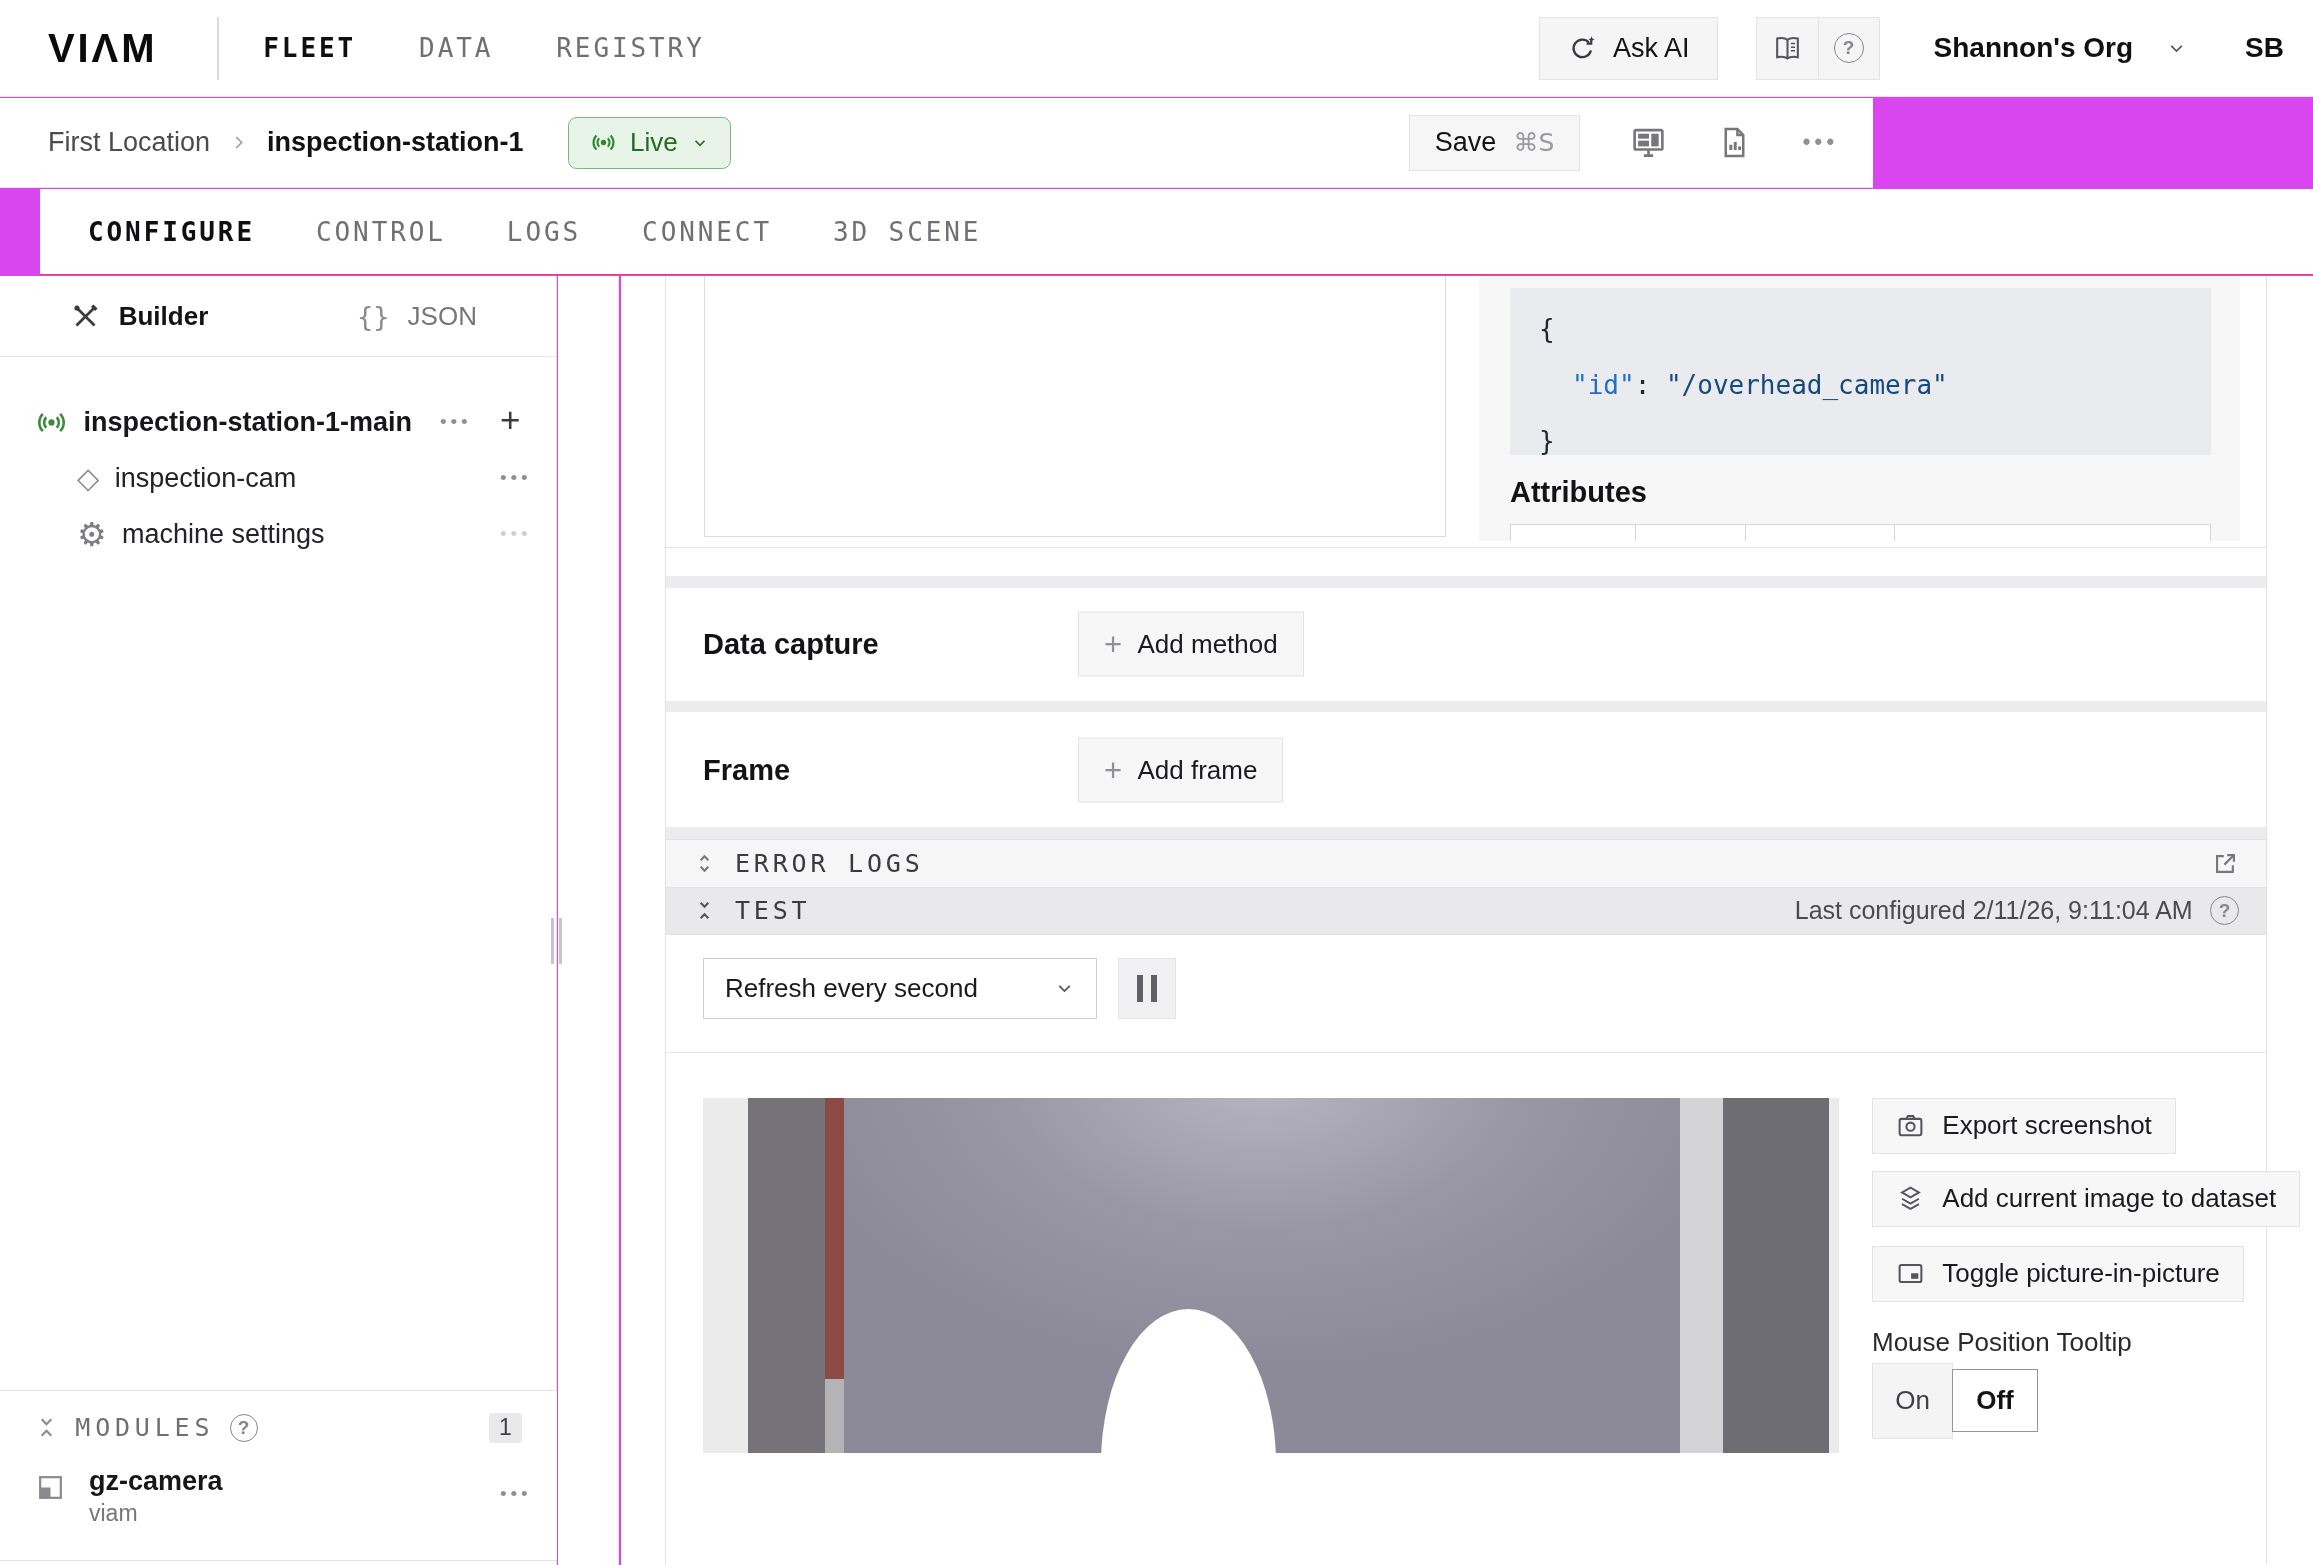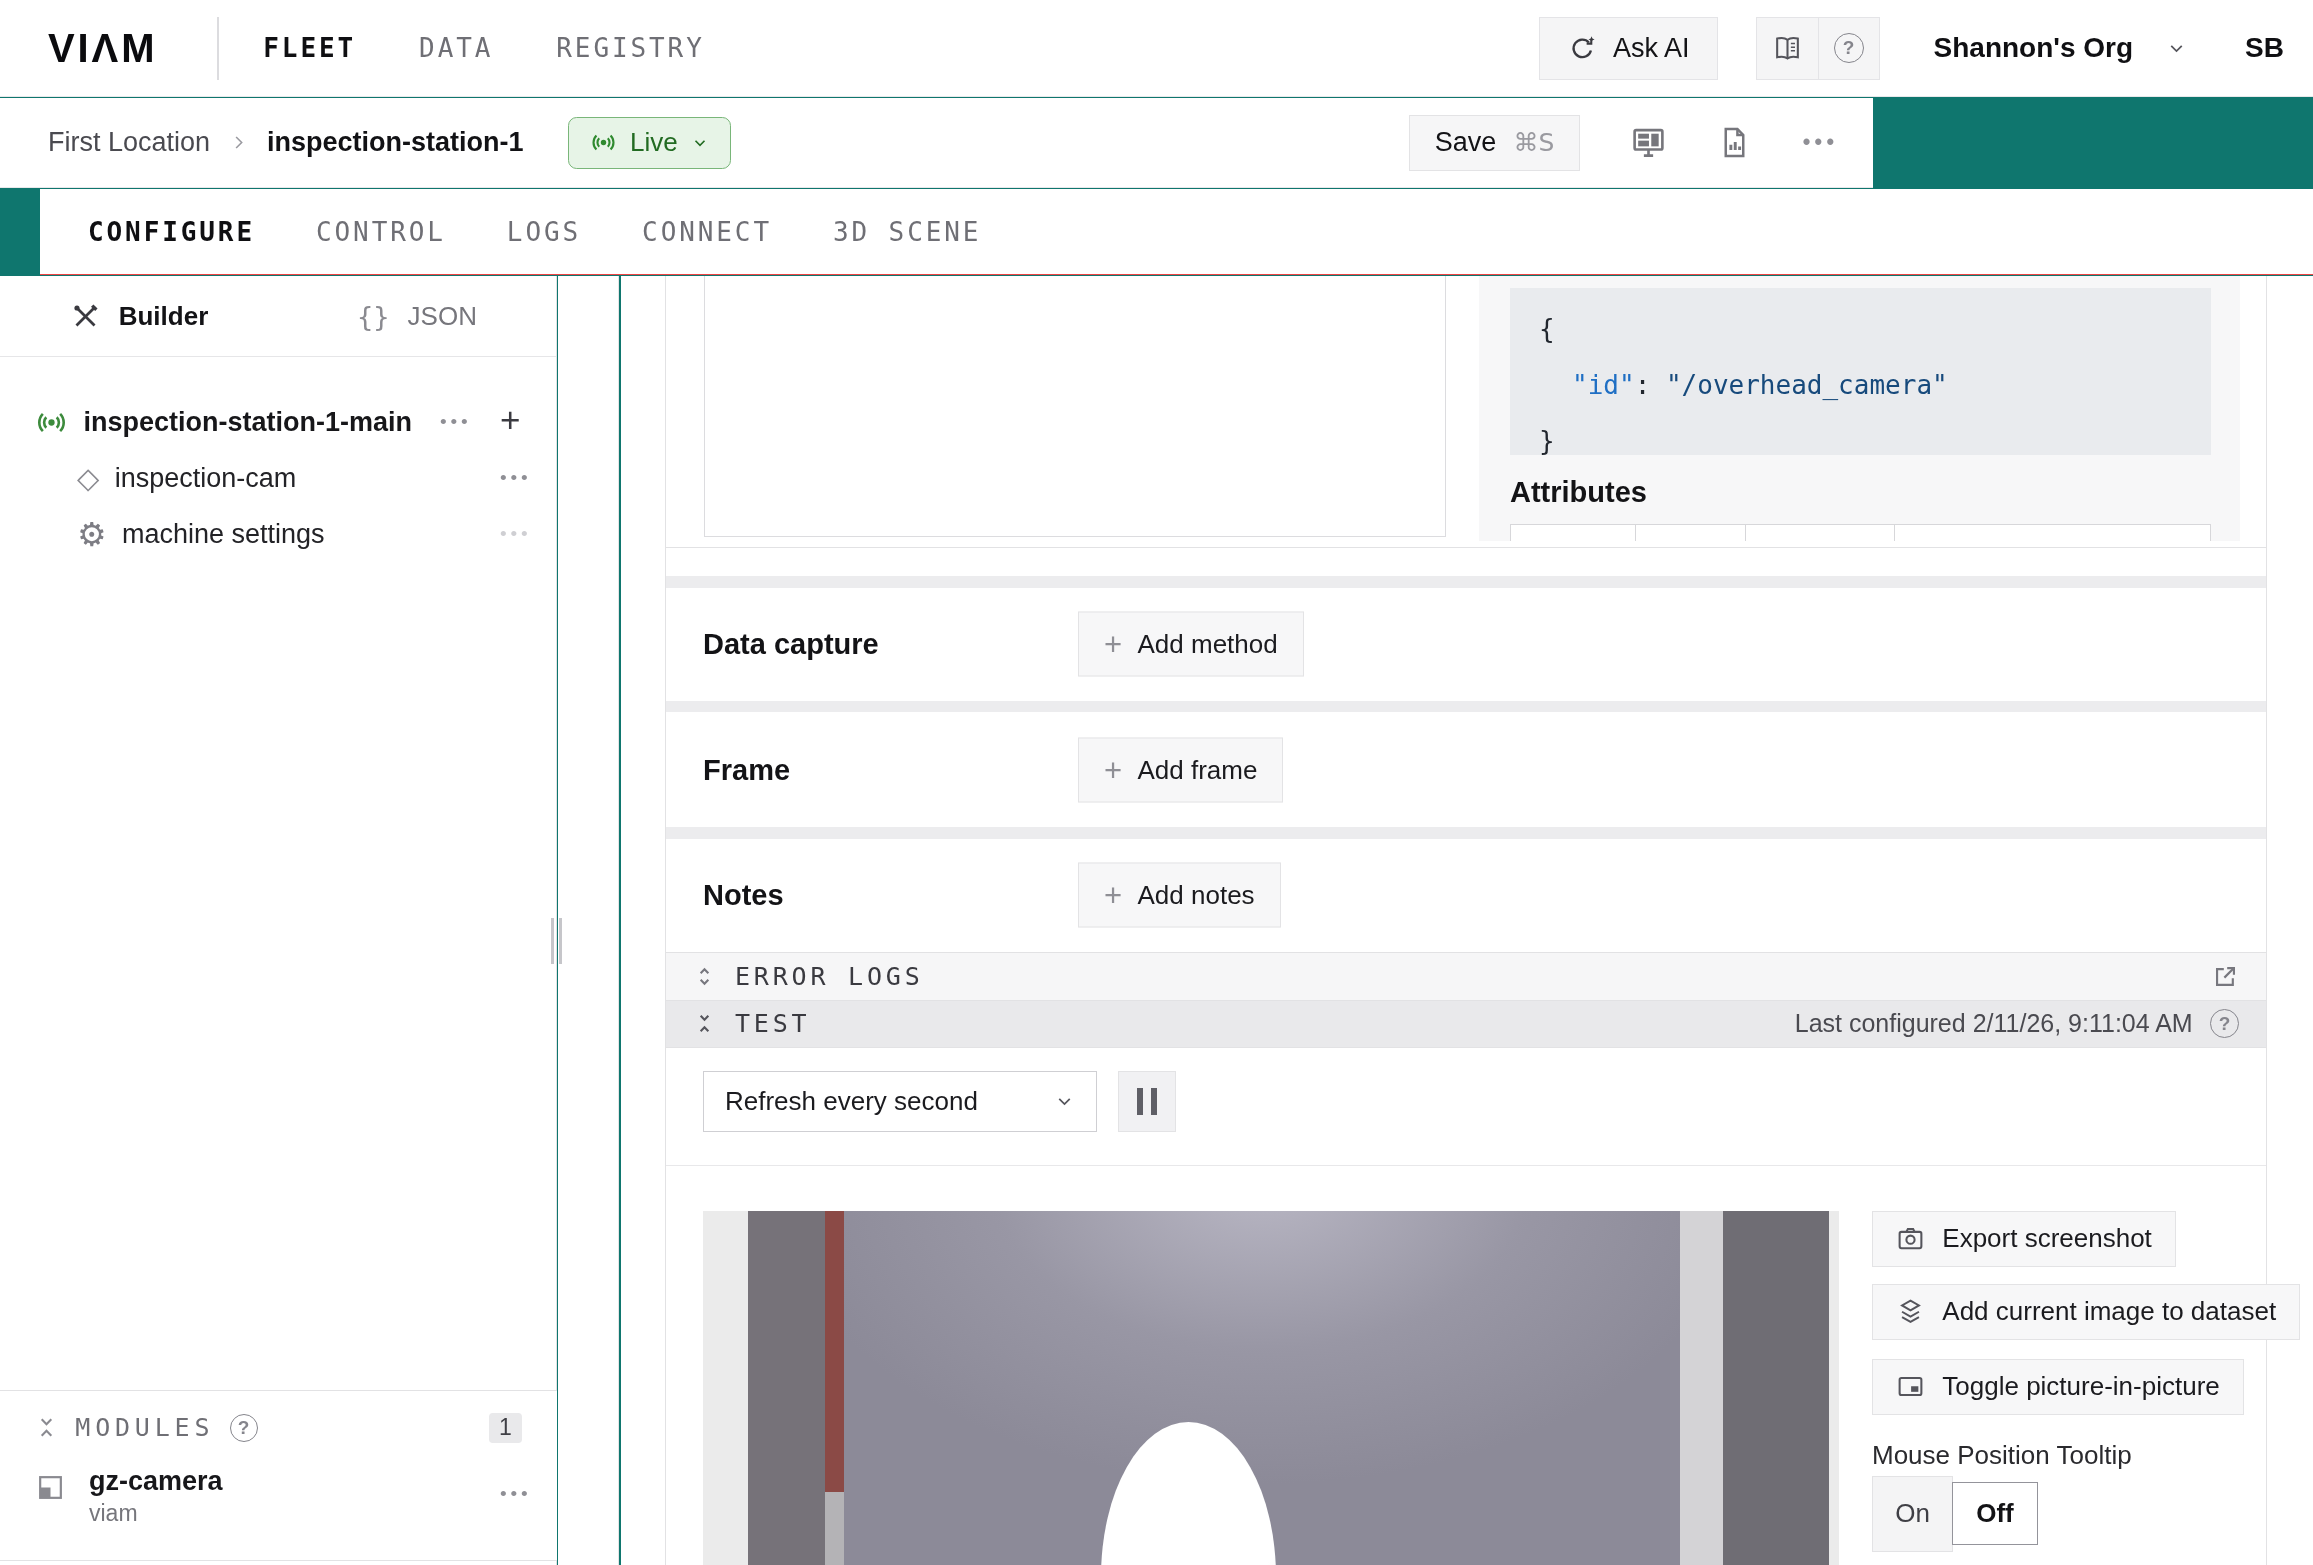--- a/index.html
+++ b/index.html
@@ -1,19 +1,19 @@
 <!DOCTYPE html>
 <html><head>
 <meta charset="utf-8">
 <style>
   * { margin:0; padding:0; box-sizing:border-box; }
   html,body { background:#fff; }
   #app {
     position:relative; width:2313px; height:1566px; overflow:hidden;
-    background:#0f766e; color:#1b1b1f;
+    background:#d946ef; color:#1b1b1f;
     font-family:"Liberation Sans","DejaVu Sans",sans-serif;
     font-size:26px;
   }
   svg { display:block; }
 
   
   .topnav { position:absolute; left:0; top:0; width:2313px; height:97px;
     border-bottom:1px solid #e8e8ea; display:flex; align-items:center; padding:0 29px 0 48px; background:#fff;}
   .logo { font-size:40px; font-weight:800; letter-spacing:2.9px; color:#0b0b0e; }
   .nav-div { width:1.9px; height:63px; background:#dcdcdf; margin:0 44px 0 60px; }
@@ -412,27 +412,20 @@
 
         <div class="section tall">
           <div class="sec-title">Frame</div>
           <button class="sec-btn">
             <span class="plus-glyph"></span>
             <span>Add frame</span>
           </button>
         </div>
         <div class="gapband"></div>
 
-        <div class="section">
-          <div class="sec-title">Notes</div>
-          <button class="sec-btn">
-            <span class="plus-glyph"></span>
-            <span>Add notes</span>
-          </button>
-        </div>
 
         <div class="logbar">
           <span>
             <svg width="23" height="23" viewBox="0 0 24 24" fill="none" stroke="#77777e" stroke-width="2.2">
               <path d="M8 8.5l4-4 4 4"></path>
                 <path d="M8 15.5l4 4 4-4"></path>
             </svg>
           </span>
           <span class="bar-label">ERROR LOGS</span>
           <span class="bar-right">

